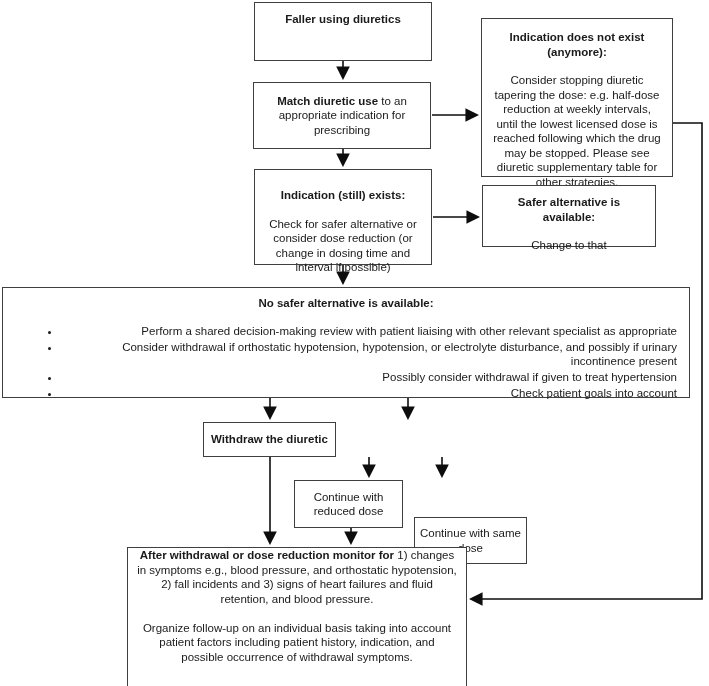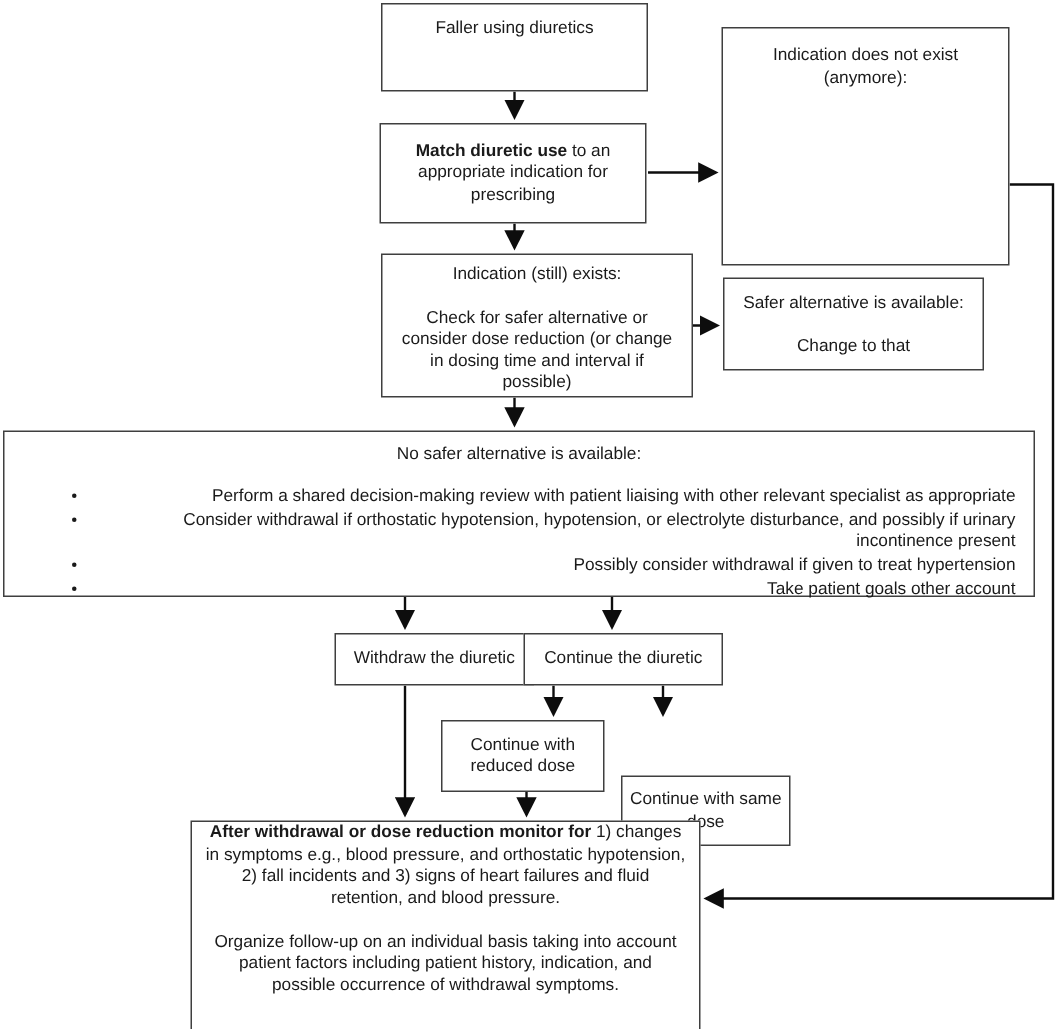--- a/index.html
+++ b/index.html
@@ -24,36 +24,36 @@
     width: 709px; height: 686px;
     pointer-events: none;
   }
   .box {
     position: absolute;
     box-sizing: border-box;
     border: 1.5px solid #3f3f3f;
     background: #ffffff;
     text-align: center;
   }
-  .box .title { font-weight: normal; }
+  .box .title { font-weight: bold; }
   .vcenter {
     display: flex;
     flex-direction: column;
     align-items: center;
     justify-content: center;
   }
   .gap { height: 14px; }
   
   #box-faller      { left: 254px; top: 2px;   width: 178px; height: 59px;  padding-top: 9px; }
   #box-match       { left: 253px; top: 82px;  width: 178px; height: 67px;  padding: 4px 10px; }
   #box-no-indication { left: 481px; top: 18px; width: 192px; height: 159px; padding: 11px 11px; }
-  #box-ind-exists  { left: 254px; top: 169px; width: 208px; height: 96px;  padding: 6px 8px; }
+  #box-ind-exists  { left: 254px; top: 169px; width: 178px; height: 96px;  padding: 18px 8px; }
   #box-safer-alt   { left: 482px; top: 185px; width: 174px; height: 62px;  padding: 9px 8px; }
   #box-no-safer    { left: 2px;   top: 287px; width: 688px; height: 111px; padding-top: 8px; border-width: 1.3px; }
-  #box-withdraw    { left: 203px; top: 422px; width: 133px; height: 35px; margin-left: 20px; }
+  #box-withdraw    { left: 203px; top: 422px; width: 133px; height: 35px; }
   #box-continue    { left: 349px; top: 422px; width: 133px; height: 35px; }
   #box-reduced     { left: 294px; top: 480px; width: 109px; height: 48px; }
   #box-same        { left: 414px; top: 480px; width: 113px; height: 47px; margin-top: 37px; }
   #box-monitor     { left: 127px; top: 547px; width: 340px; height: 145px; padding: 0 9px; border-width: 1.3px; }
   #box-no-safer ul {
     margin: 13px 0 0 0;
     padding: 0 12px 0 58px;
     text-align: right;
     list-style: disc outside;
   }
@@ -95,51 +95,49 @@
     <span class="title">Faller using diuretics</span>
   </div>
 
   <div class="box vcenter" id="box-match">
     <span><b>Match diuretic use</b><span> to an appropriate indication for prescribing</span></span>
   </div>
 
   <div class="box" id="box-no-indication">
     <div class="title">Indication does not exist (anymore):</div>
     <div class="gap"></div>
+    <div>Consider stopping diuretic tapering the dose: e.g. half-dose reduction at weekly intervals, until the lowest licensed dose is reached following which the drug may be stopped. Please see diuretic supplementary table for other strategies.</div>
   </div>
 
   <div class="box" id="box-ind-exists">
     <div class="title">Indication (still) exists:</div>
     <div class="gap"></div>
     <div>Check for safer alternative or consider dose reduction (or change in dosing time and interval if possible)</div>
   </div>
 
   <div class="box" id="box-safer-alt">
     <div class="title">Safer alternative is available:</div>
     <div class="gap"></div>
     <div>Change to that</div>
   </div>
 
   <div class="box" id="box-no-safer">
     <div class="title">No safer alternative is available:</div>
     <ul>
       <li>Perform a shared decision-making review with patient liaising with other relevant specialist as appropriate</li>
       <li>Consider withdrawal if orthostatic hypotension, hypotension, or electrolyte disturbance, and possibly if urinary incontinence present</li>
       <li>Possibly consider withdrawal if given to treat hypertension</li>
-      <li>Take patient goals other account</li>
+      <li>Check patient goals into account</li>
     </ul>
   </div>
 
   <div class="box vcenter" id="box-withdraw">
     <span class="title">Withdraw the diuretic</span>
   </div>
 
-  <div class="box vcenter" id="box-continue">
-    <span class="title">Continue the diuretic</span>
-  </div>
 
   <div class="box vcenter" id="box-reduced">
     <span>Continue with reduced dose</span>
   </div>
 
   <div class="box vcenter" id="box-same">
     <span>Continue with same dose</span>
   </div>
 
   <div class="box" id="box-monitor">

